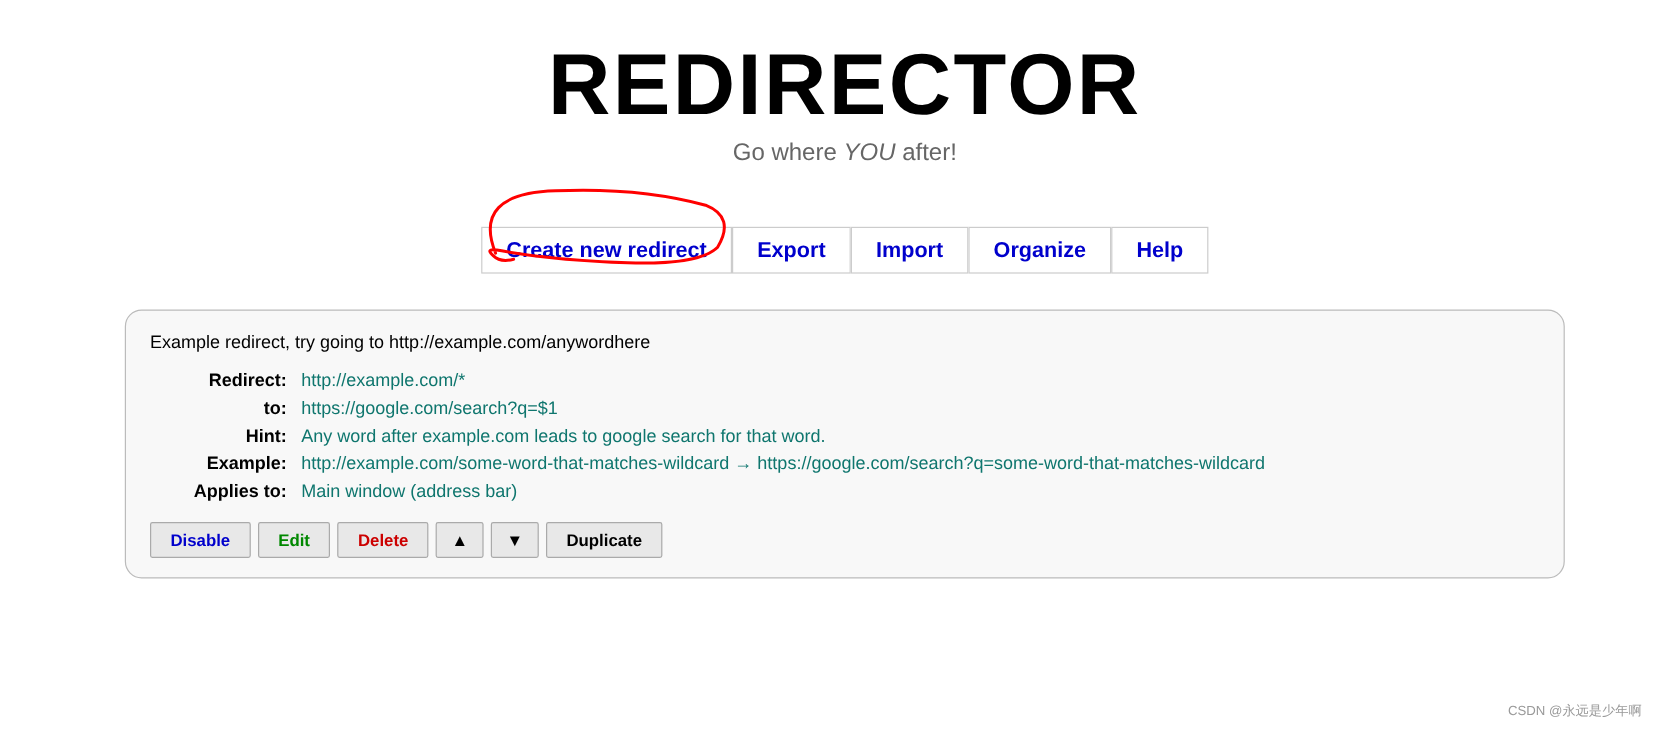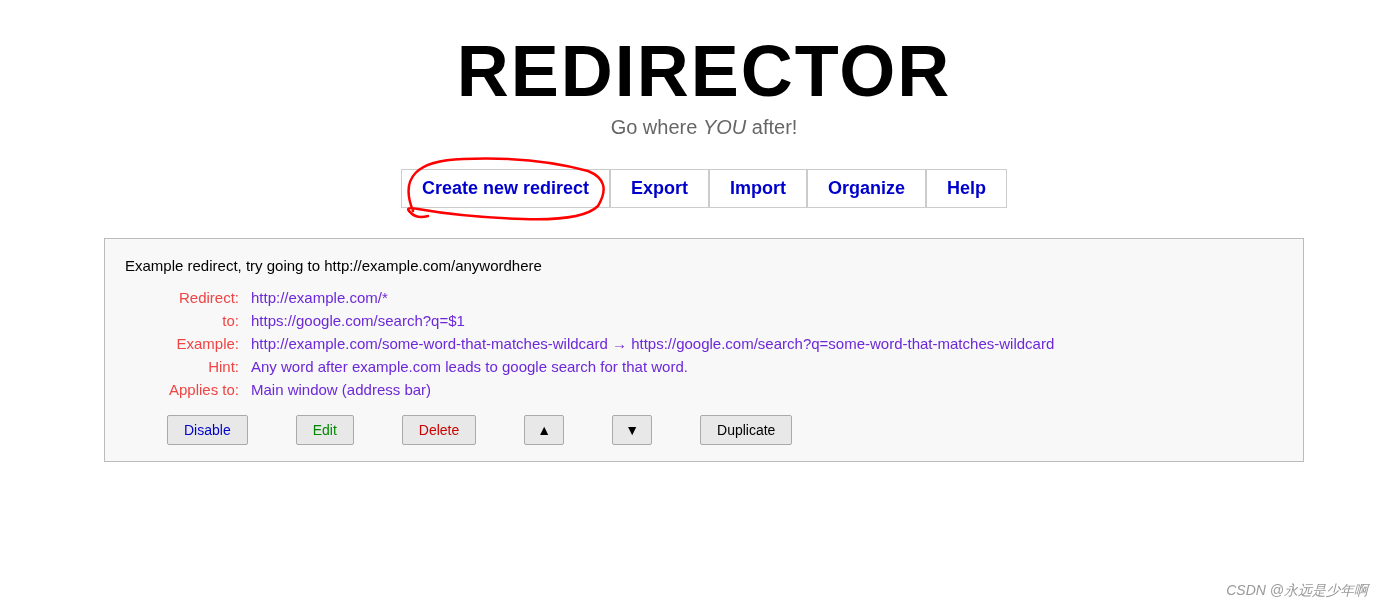--- a/index.html
+++ b/index.html
@@ -48,38 +48,39 @@
 
     .toolbar-btn {
       border: 1px solid #ccc;
       background: #fff;
       color: #00c;
       font-size: 18px;
       font-weight: bold;
       padding: 8px 20px;
       cursor: pointer;
       font-family: Arial, sans-serif;
+      margin-top: 20px;
     }
 
     
     .circle-annotation {
       position: absolute;
       top: -18px;
       left: -18px;
       width: 230px;
       height: 75px;
       pointer-events: none;
     }
 
     .redirect-card {
       width: 1200px;
       border: 1px solid #bbb;
       background: #f8f8f8;
       padding: 18px 20px 16px 20px;
-      border-radius: 0;
+      border-radius: 14px;
     }
 
     .card-intro {
       font-size: 15px;
       margin-bottom: 12px;
       color: #000;
     }
 
     .card-table {
       width: 100%;
@@ -87,61 +88,59 @@
       margin-bottom: 14px;
     }
 
     .card-table td {
       padding: 3px 6px;
       font-size: 15px;
       vertical-align: top;
     }
 
     .label-cell {
-      font-weight: normal;
+      font-weight: bold;
       text-align: right;
       white-space: nowrap;
       width: 120px;
-      color: #ef4444;
+      color: #000000;
     }
 
     .value-cell {
-      color: #6d28d9;
+      color: #0f766e;
     }
 
     .card-actions {
       display: flex;
       gap: 6px;
       margin-top: 8px;
     }
 
     .action-btn {
       border: 1px solid #aaa;
       background: #e8e8e8;
       font-size: 14px;
-      font-weight: normal;
+      font-weight: bold;
       padding: 6px 16px;
       cursor: pointer;
       border-radius: 2px;
-      margin-left: 42px;
     }
 
     .action-btn.disable { color: #00c; }
     .action-btn.edit { color: #080; }
     .action-btn.delete { color: #c00; }
     .action-btn.arrow { padding: 6px 12px; color: #000; }
     .action-btn.duplicate { color: #000; }
 
     .watermark {
       position: fixed;
       bottom: 10px;
       right: 16px;
-      font-size: 14px;
+      font-size: 11px;
       color: #999;
-      font-style: italic;
     }
   </style>
 </head>
 <body>
 
 <div class="page-wrapper">
   <div class="app-title">REDIRECTOR</div>
 
   <div class="app-subtitle">
     <span>Go where </span><em>YOU</em><span> after!</span>
@@ -167,26 +166,26 @@
       <tbody>
         <tr>
           <td class="label-cell">Redirect:</td>
           <td class="value-cell">http://example.com/*</td>
         </tr>
         <tr>
           <td class="label-cell">to:</td>
           <td class="value-cell">https://google.com/search?q=$1</td>
         </tr>
         <tr>
+          <td class="label-cell">Hint:</td>
+          <td class="value-cell">Any word after example.com leads to google search for that word.</td>
+        </tr>
+        <tr>
           <td class="label-cell">Example:</td>
           <td class="value-cell">http://example.com/some-word-that-matches-wildcard → https://google.com/search?q=some-word-that-matches-wildcard</td>
-        </tr>
-        <tr>
-          <td class="label-cell">Hint:</td>
-          <td class="value-cell">Any word after example.com leads to google search for that word.</td>
         </tr>
         <tr>
           <td class="label-cell">Applies to:</td>
           <td class="value-cell">Main window (address bar)</td>
         </tr>
       </tbody>
     </table>
 
     <div class="card-actions">
       <button class="action-btn disable">Disable</button>

